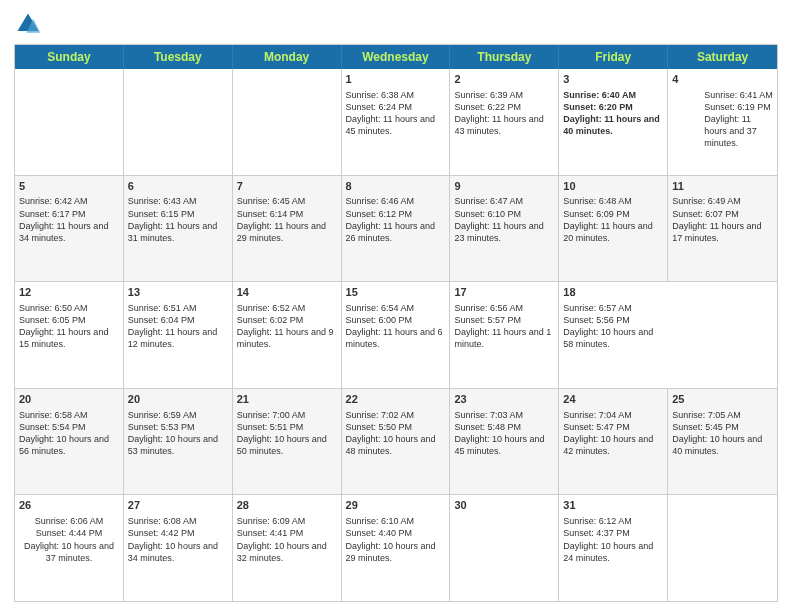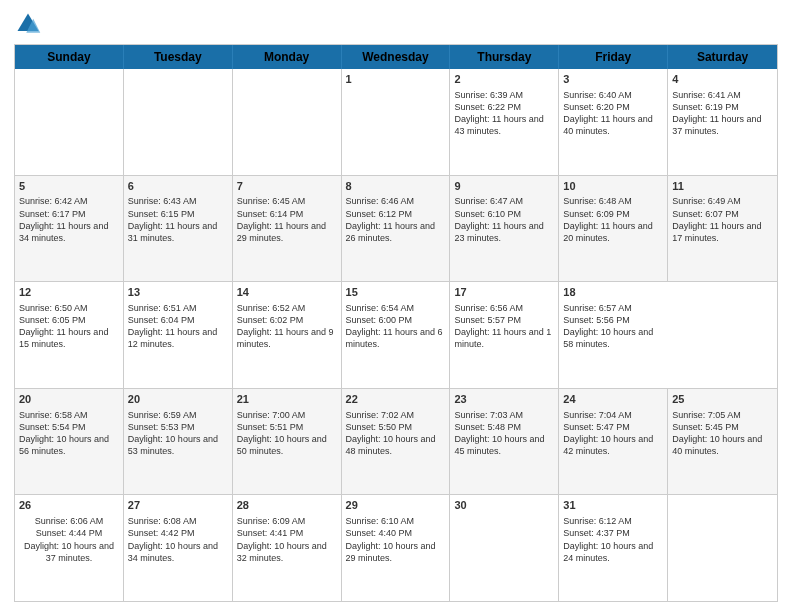--- a/index.html
+++ b/index.html
@@ -59,21 +59,21 @@
       display: flex;
       flex-direction: column;
       border: 1px solid #ccc;
     }
     .cal-header {
       display: grid;
       grid-template-columns: repeat(7, 1fr);
       background: #1a6fa8;
     }
     .cal-header-cell {
-      color: #000000;
+      color: #bef264;
       font-weight: bold;
       font-size: 12px;
       padding: 5px 4px;
       text-align: center;
       border-right: 1px solid #2a7fb8;
     }
     .cal-header-cell:last-child { border-right: none; }
     .cal-body {
       display: flex;
       flex-direction: column;
@@ -138,36 +138,39 @@
         <div class="cal-header-cell">Friday</div>
         <div class="cal-header-cell">Saturday</div>
       </div>
     <div class="cal-body">
     <div class="cal-row">
           <div class="cal-cell odd-row"></div>
           <div class="cal-cell odd-row"></div>
           <div class="cal-cell odd-row"></div>
           <div class="cal-cell odd-row">
             <div class="day-num">1</div>
+            <div class="cell-info" style="white-space: pre-line;">Sunrise: 6:38 AM
+Sunset: 6:24 PM
+Daylight: 11 hours and 45 minutes.</div>
           </div>
           <div class="cal-cell odd-row">
             <div class="day-num">2</div>
             <div class="cell-info" style="white-space: pre-line;">Sunrise: 6:39 AM
 Sunset: 6:22 PM
 Daylight: 11 hours and 43 minutes.</div>
           </div>
           <div class="cal-cell odd-row">
             <div class="day-num">3</div>
-            <div class="cell-info" style="white-space: pre-line;">Sunrise: 6:40 AM
+            <div class="cell-info" style="white-space: pre-line; font-weight: bold;">Sunrise: 6:40 AM
 Sunset: 6:20 PM
 Daylight: 11 hours and 40 minutes.</div>
           </div>
           <div class="cal-cell odd-row">
             <div class="day-num">4</div>
-            <div class="cell-info" style="white-space: pre-line;">Sunrise: 6:41 AM
+            <div class="cell-info" style="white-space: pre-line; margin-left: 32px;">Sunrise: 6:41 AM
 Sunset: 6:19 PM
 Daylight: 11 hours and 37 minutes.</div>
           </div>
         </div>
         <div class="cal-row">
           <div class="cal-cell even-row">
             <div class="day-num">5</div>
             <div class="cell-info" style="white-space: pre-line;">Sunrise: 6:42 AM
 Sunset: 6:17 PM
 Daylight: 11 hours and 34 minutes.</div>

